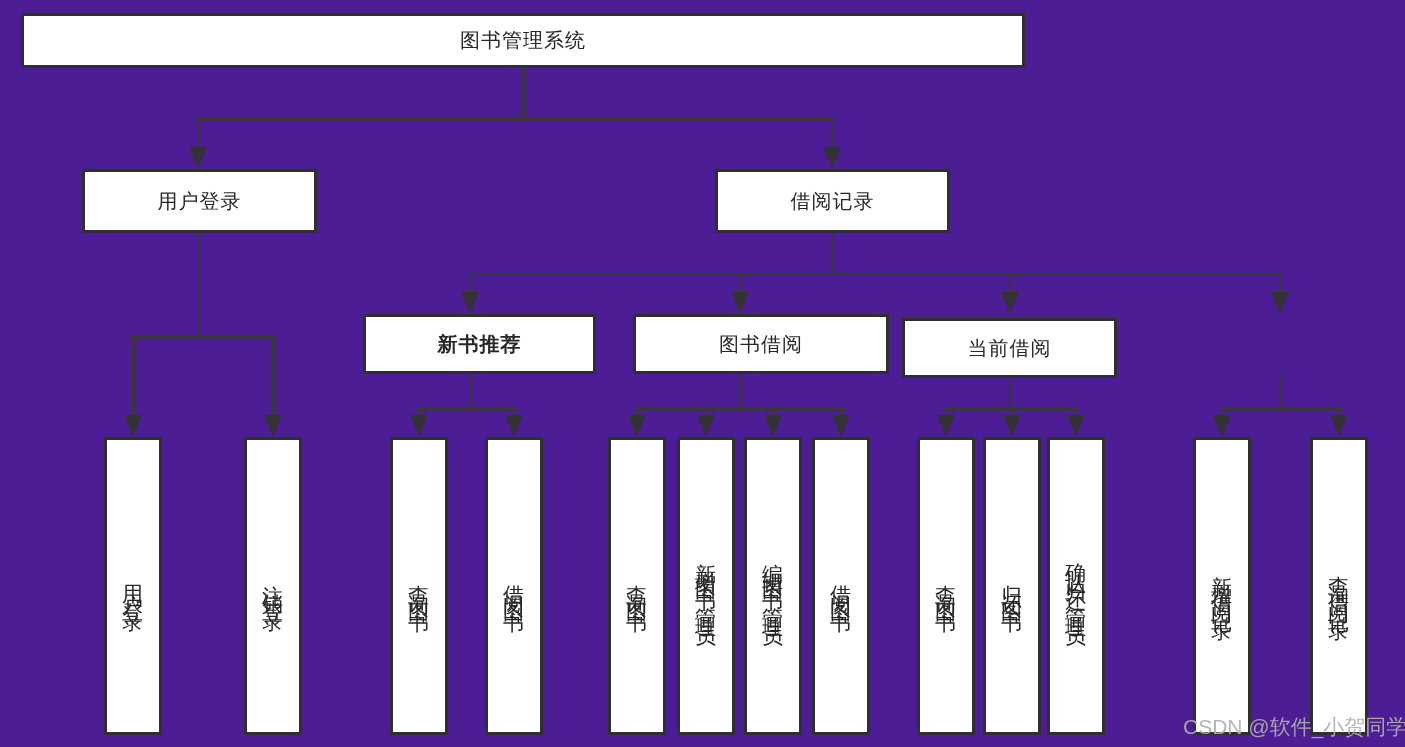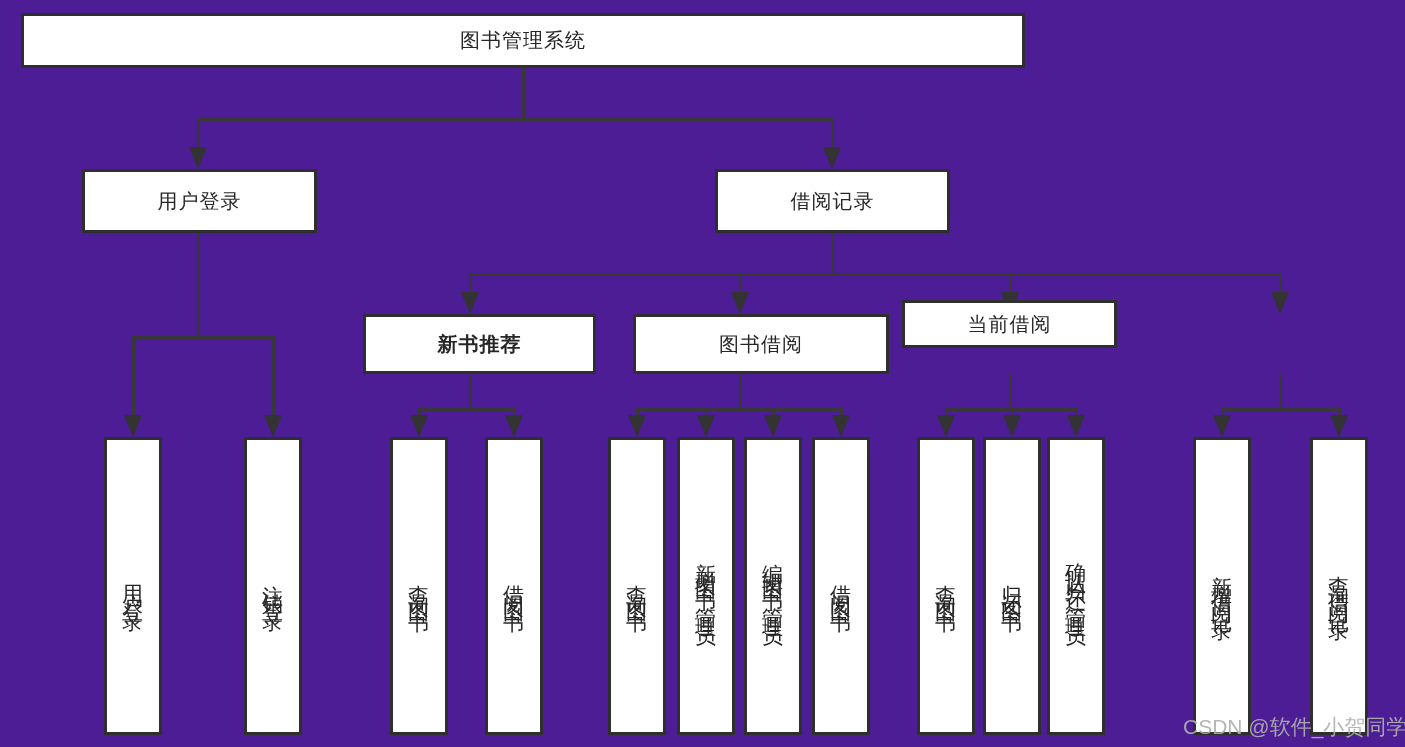--- a/index.html
+++ b/index.html
@@ -47,21 +47,21 @@
   </div>
 
   <div class="box" style="left:363px; top:314px; width:233px; height:60px;font-weight:bold;">
     <span>新书推荐</span>
   </div>
 
   <div class="box" style="left:633px; top:314px; width:256px; height:60px;">
     <span>图书借阅</span>
   </div>
 
-  <div class="box" style="left:902px; top:300px; width:215px; height:48px;text-align:center;">
+  <div class="box" style="left:902px; top:318px; width:215px; height:60px;text-align:center;">
     <span>当前借阅</span>
   </div>
 
 
   <div class="box vbox" style="left:104px; top:437px; width:58px; height:298px;">
     <span class="vtext">用户登录</span>
   </div>
 
   <div class="box vbox" style="left:244px; top:437px; width:58px; height:298px;">
     <span class="vtext">注销登录</span>

